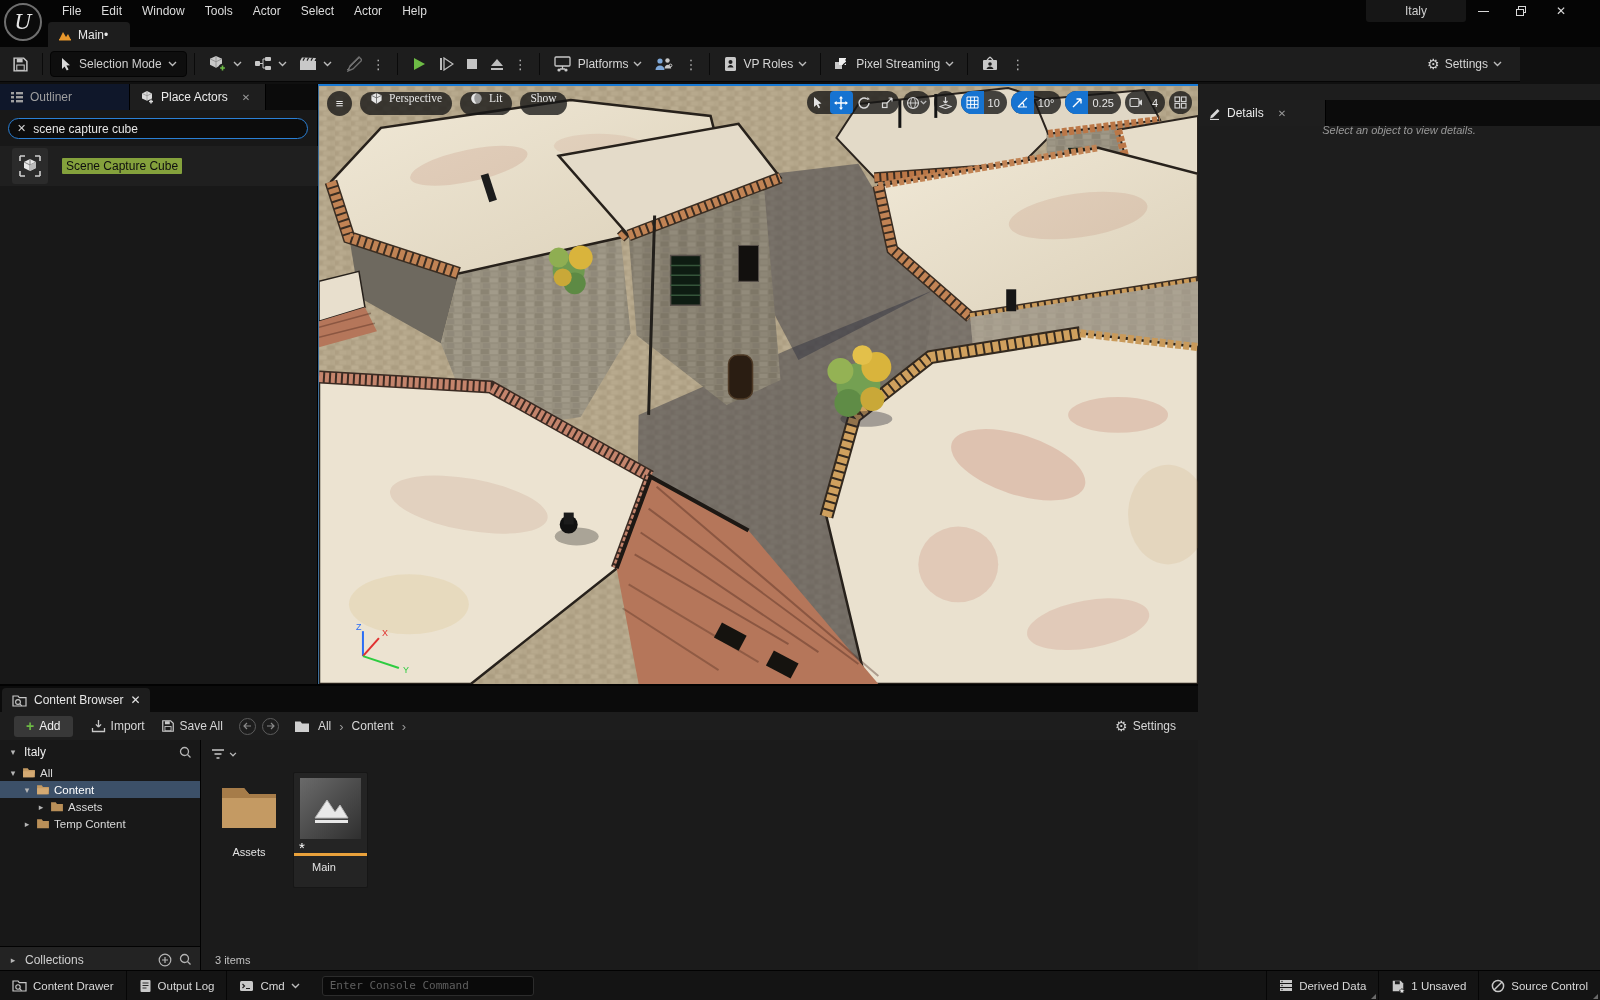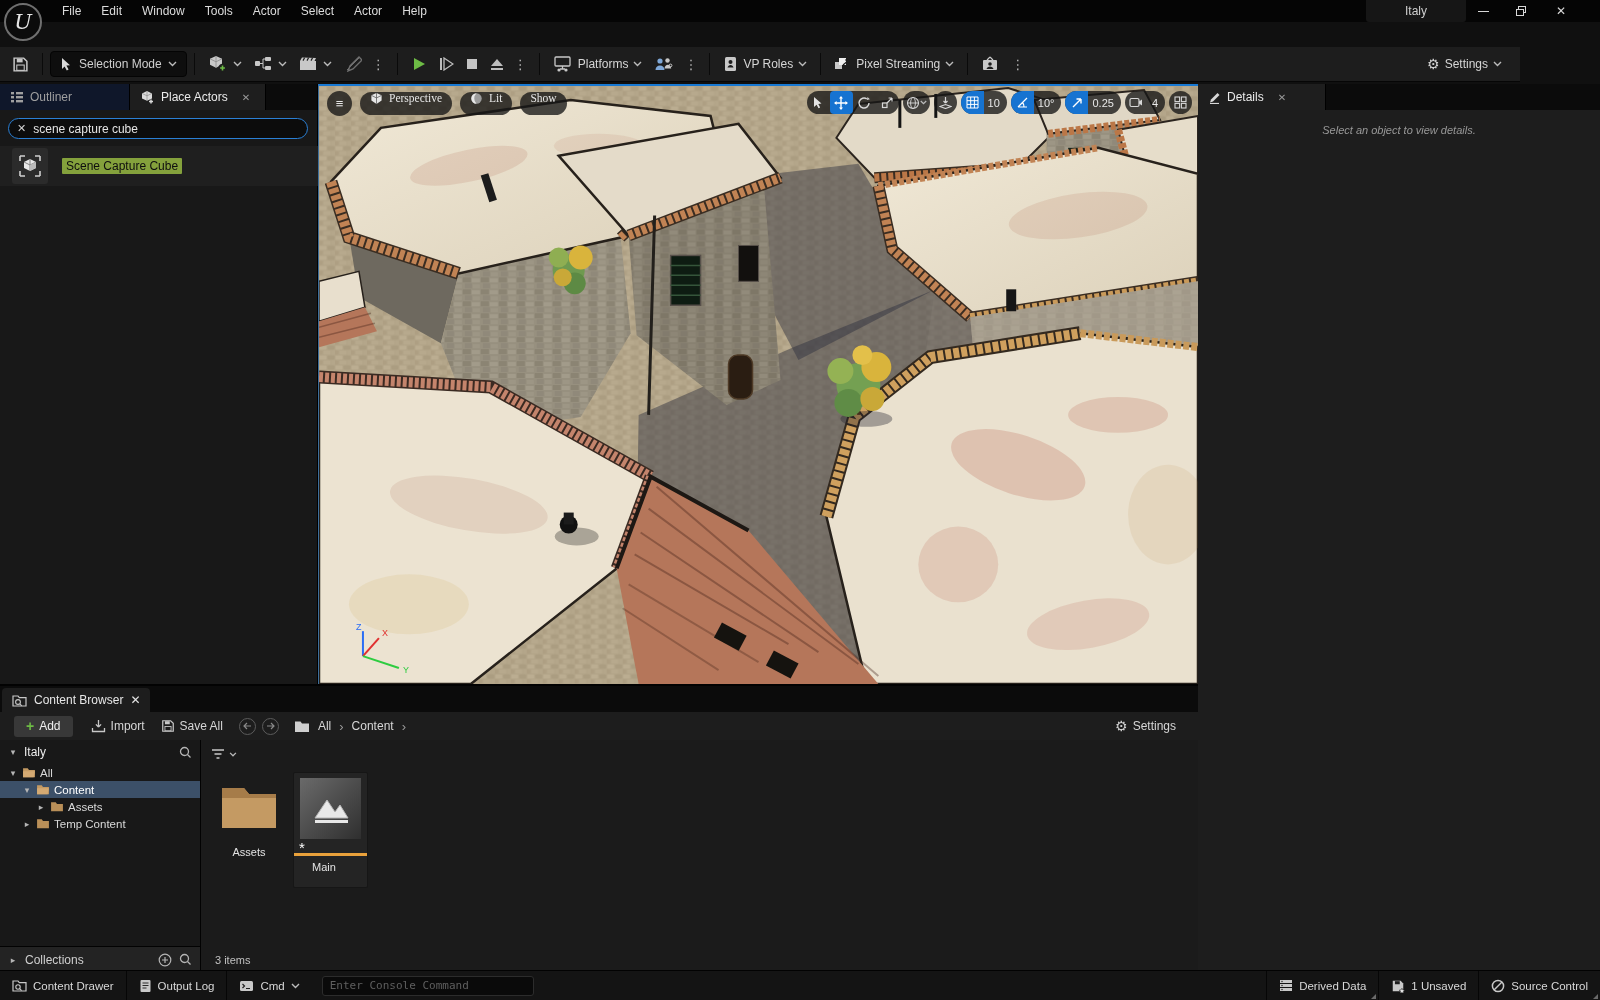--- a/index.html
+++ b/index.html
@@ -59,21 +59,21 @@
               align-items:center; justify-content:center; color:#e6e6e6; font-size:13px; }
   .vp-right { position:absolute; right:6px; top:5px; display:flex; align-items:center; gap:4px; }
   .vp-left { position:absolute; left:8px; top:5px; display:flex; align-items:center; gap:8px; }
   .vgroup { display:flex; align-items:center; height:23px; border-radius:12px; background:rgba(22,22,22,.78); overflow:hidden; }
   .vtool { width:23px; height:23px; display:flex; align-items:center; justify-content:center; }
   .vtool.on { background:#1673d1; border-radius:4px; }
   .vnum { padding:0 7px 0 4px; color:#e8e8e8; font-size:11px; }
   .vblue { width:23px; height:23px; background:#1673d1; display:flex; align-items:center; justify-content:center; }
 
   .details { position:absolute; left:1198px; top:84px; width:402px; height:886px; background:#1d1d1d; }
-  .details-tabbar { position:absolute; left:0; top:0; width:100%; height:26px; background:#0b0b0b; display:flex; }
+  .details-tabbar { position:absolute; left:0; top:16px; width:100%; height:26px; background:#0b0b0b; display:flex; }
   .details-empty { position:absolute; left:0; top:40px; width:100%; text-align:center; font-style:italic;
                    color:#989898; font-size:11px; }
 
   
   .cbrowser { position:absolute; left:0; top:684px; width:1198px; height:286px; background:#161616; border-top:2px solid #020202; }
   .cb-tab { position:absolute; left:2px; top:2px; height:24px; display:flex; align-items:center; gap:7px;
             padding:0 10px; background:#1d1d1d; border-radius:4px 4px 0 0; color:#e6e6e6; }
   .cb-toolbar { position:absolute; left:0; top:26px; width:100%; height:28px; background:#1d1d1d; display:flex; align-items:center; }
   .add-btn { display:flex; align-items:center; gap:5px; height:21px; padding:0 12px; margin-left:14px;
              background:#383838; border-radius:3px; color:#eee; }
@@ -140,20 +140,29 @@
       <span style="position:relative;width:11px;height:10px;display:inline-block;">
         <span style="position:absolute;left:2px;top:0;width:8px;height:7px;border:1px solid #d8d8d8;"></span>
         <span style="position:absolute;left:0;top:3px;width:8px;height:7px;border:1px solid #d8d8d8;background:#050505;"></span>
       </span>
     </div>
     <div class="winbtn" style="left:1544px;">
         <span>✕</span>
       </div>
   </div>
 
+  <div class="tabstrip">
+    <div class="level-tab">
+      <svg width="14" height="12" viewBox="0 0 14 12">
+          <path d="M1 11L5 3l3 5 2-3 3 6z" fill="#e8972c"></path>
+          <rect x="1" y="10" width="12" height="1.5" fill="#e8972c"></rect>
+        </svg>
+      <span>Main•</span>
+    </div>
+  </div>
 
   <div class="main-toolbar">
     <span class="tbtn" style="margin-left:6px;">
       <svg width="17" height="17" viewBox="0 0 16 16">
           <path d="M2 2h9l3 3v9H2z" fill="none" stroke="#c8c8c8" stroke-width="1.4"></path>
           <rect x="4.5" y="2.5" width="5.5" height="3.5" fill="#c8c8c8"></rect>
           <rect x="4.5" y="8.5" width="7" height="5" fill="none" stroke="#c8c8c8"></rect>
         </svg>
     </span>
     <span class="tdiv"></span>

